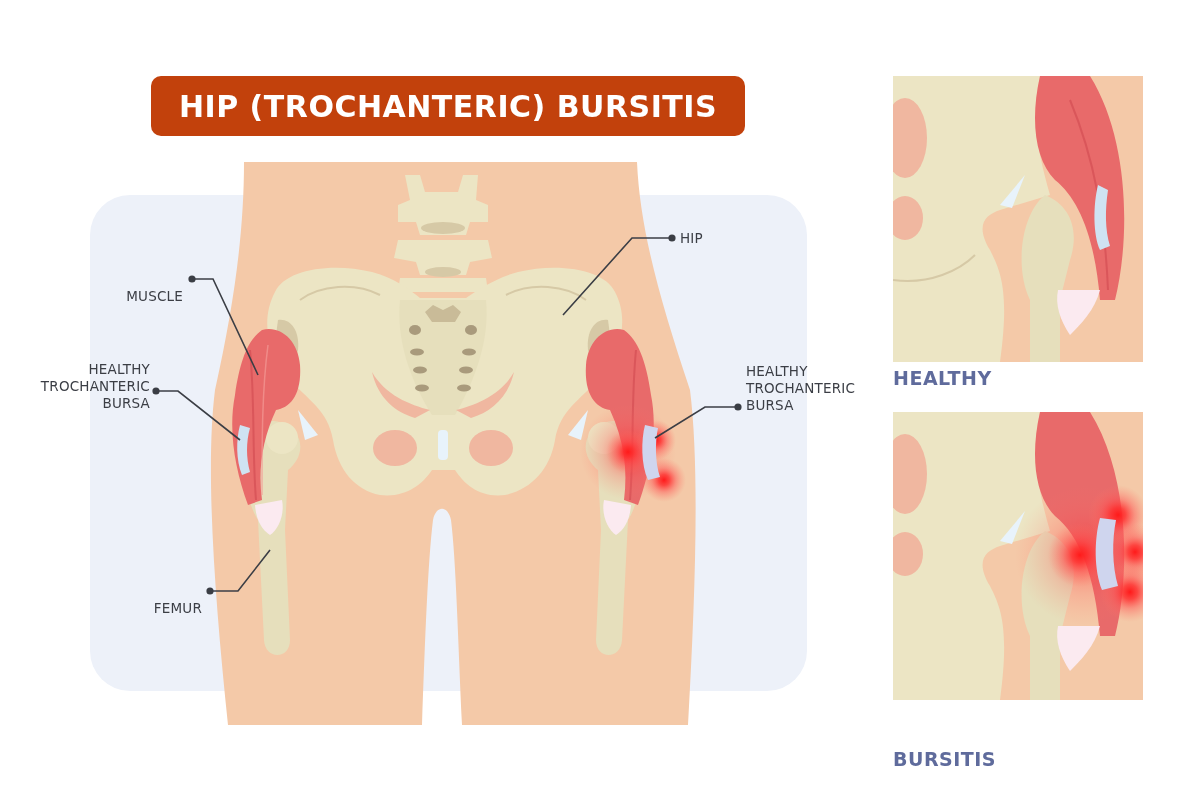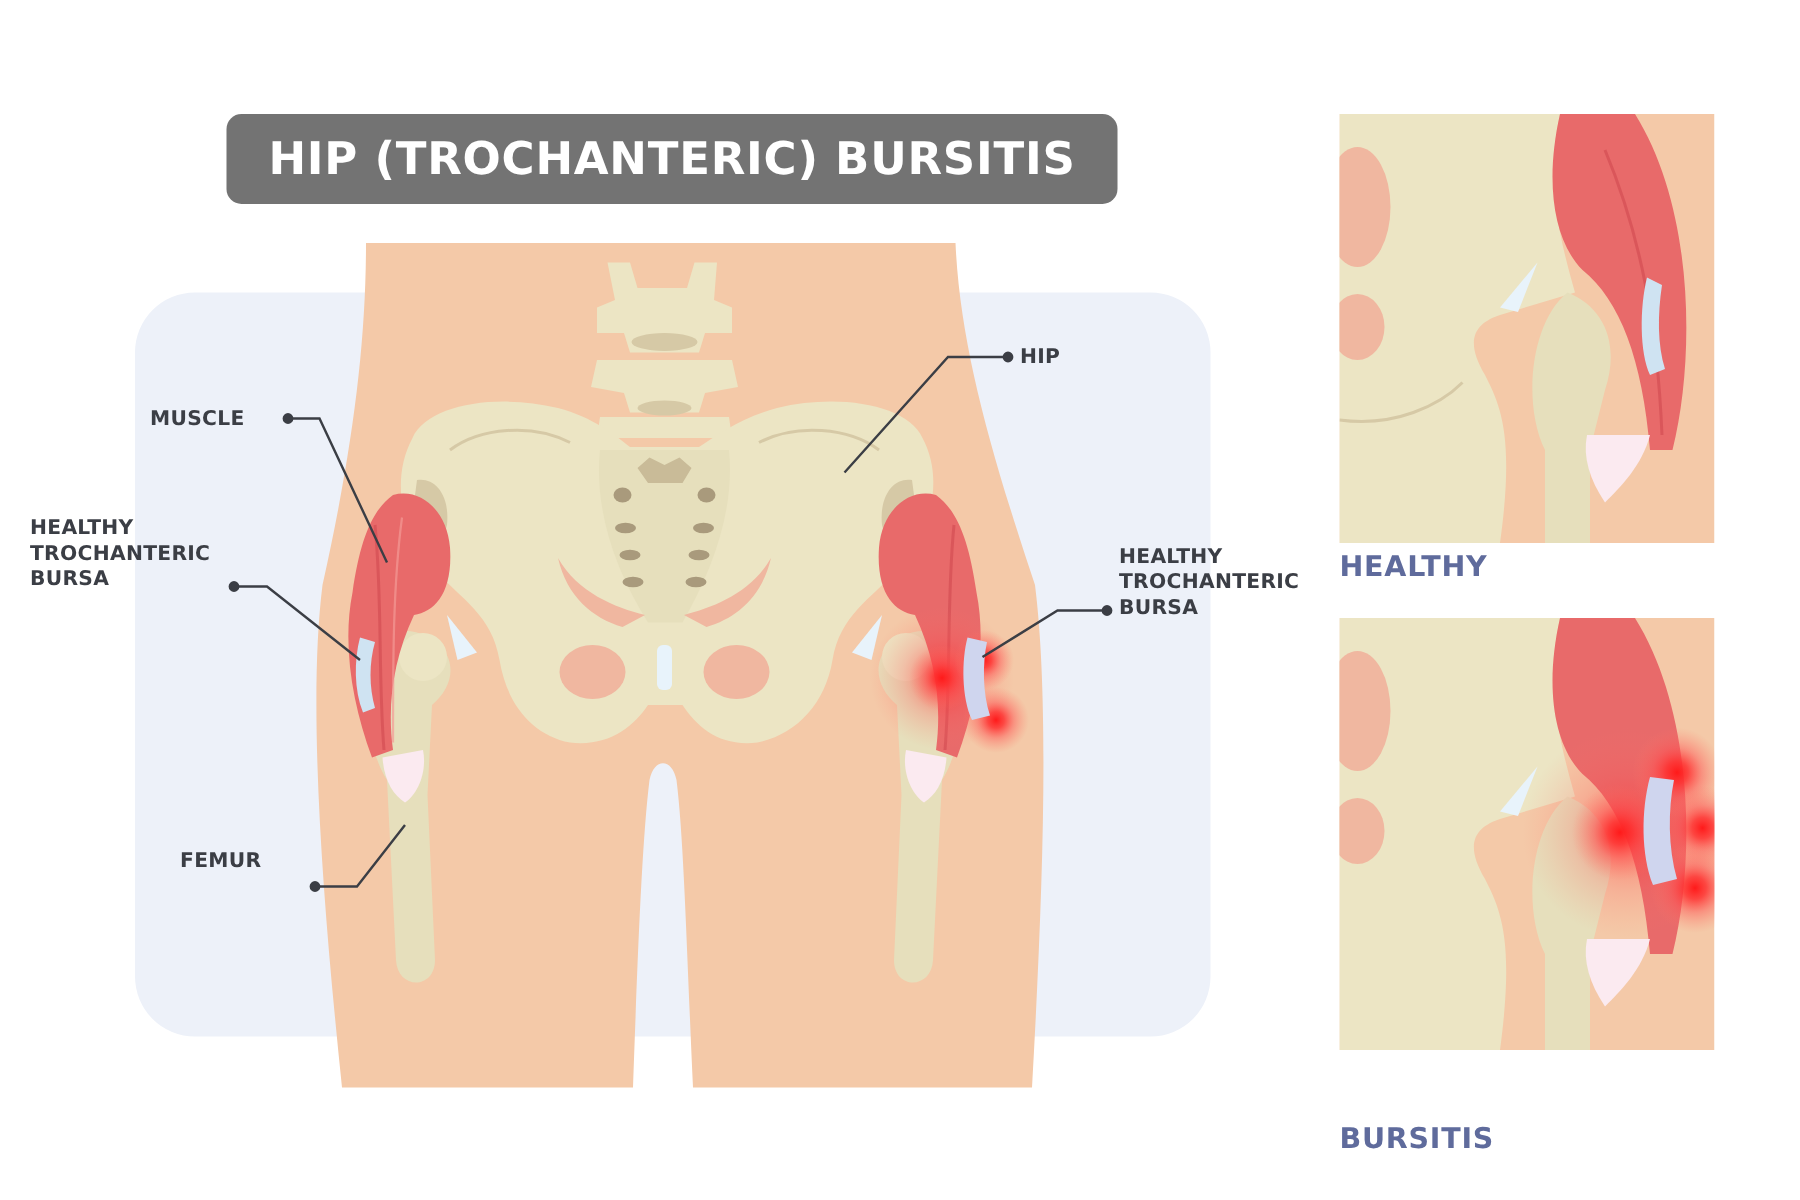--- a/index.html
+++ b/index.html
@@ -1,32 +1,32 @@
 <!DOCTYPE html>
 <html><head>
 <meta charset="utf-8">
 <style>
   html, body { margin:0; padding:0; background:#ffffff; }
   body { width:1200px; height:800px; position:relative; overflow:hidden; font-family:"DejaVu Sans", "Liberation Sans", sans-serif; }
   .title-banner {
     position:absolute; left:151px; top:76px; width:594px; height:60px;
-    background:#737373; border-radius:10px;
+    background:#c2410c; border-radius:10px;
     display:flex; align-items:center; justify-content:center;
   }
   .title-text { color:#ffffff; font-weight:bold; font-size:30px; letter-spacing:0.5px; }
   .bg-panel {
     position:absolute; left:90px; top:195px; width:717px; height:496px;
     background:#edf1f9; border-radius:40px;
   }
   svg.main { position:absolute; left:0; top:0; }
   .label {
-    position:absolute; font-weight:bold; font-size:13.5px; color:#3b3e45; line-height:17px;
+    position:absolute; font-weight:normal; font-size:13.5px; color:#3b3e45; line-height:17px;
     letter-spacing:0.2px;
   }
-  .label.right { text-align:left; }
+  .label.right { text-align:right;margin-top:17px; }
   .panel-label {
     position:absolute; font-weight:bold; font-size:19px; color:#5f6b9c; letter-spacing:0.5px;
   }
 </style>
 </head>
 <body>
 
 <div class="bg-panel"></div>
 
 <div class="title-banner">
@@ -165,21 +165,21 @@
     <path d="M1100,518 C1094,540 1094,570 1102,590 L1118,586 C1112,565 1112,540 1116,520 Z" fill="#cfd5ee"></path>
   </g>
 </svg>
 
 <div class="label right" style="left:100px; top:271px; width:83px;">MUSCLE</div>
 <div class="label right" style="left:20px; top:344px; width:130px;">
   <div>HEALTHY</div>
   <div>TROCHANTERIC</div>
   <div>BURSA</div>
 </div>
-<div class="label right" style="left:120px; top:566px; width:82px;">FEMUR</div>
+<div class="label right" style="left:120px; top:583px; width:82px;">FEMUR</div>
 <div class="label" style="left:680px; top:230px;">HIP</div>
 <div class="label" style="left:746px; top:363px;">
   <div>HEALTHY</div>
   <div>TROCHANTERIC</div>
   <div>BURSA</div>
 </div>
 
 <div class="panel-label" style="left:893px; top:367px;">HEALTHY</div>
 <div class="panel-label" style="left:893px; top:704px;margin-top:44px;">BURSITIS</div>
 

